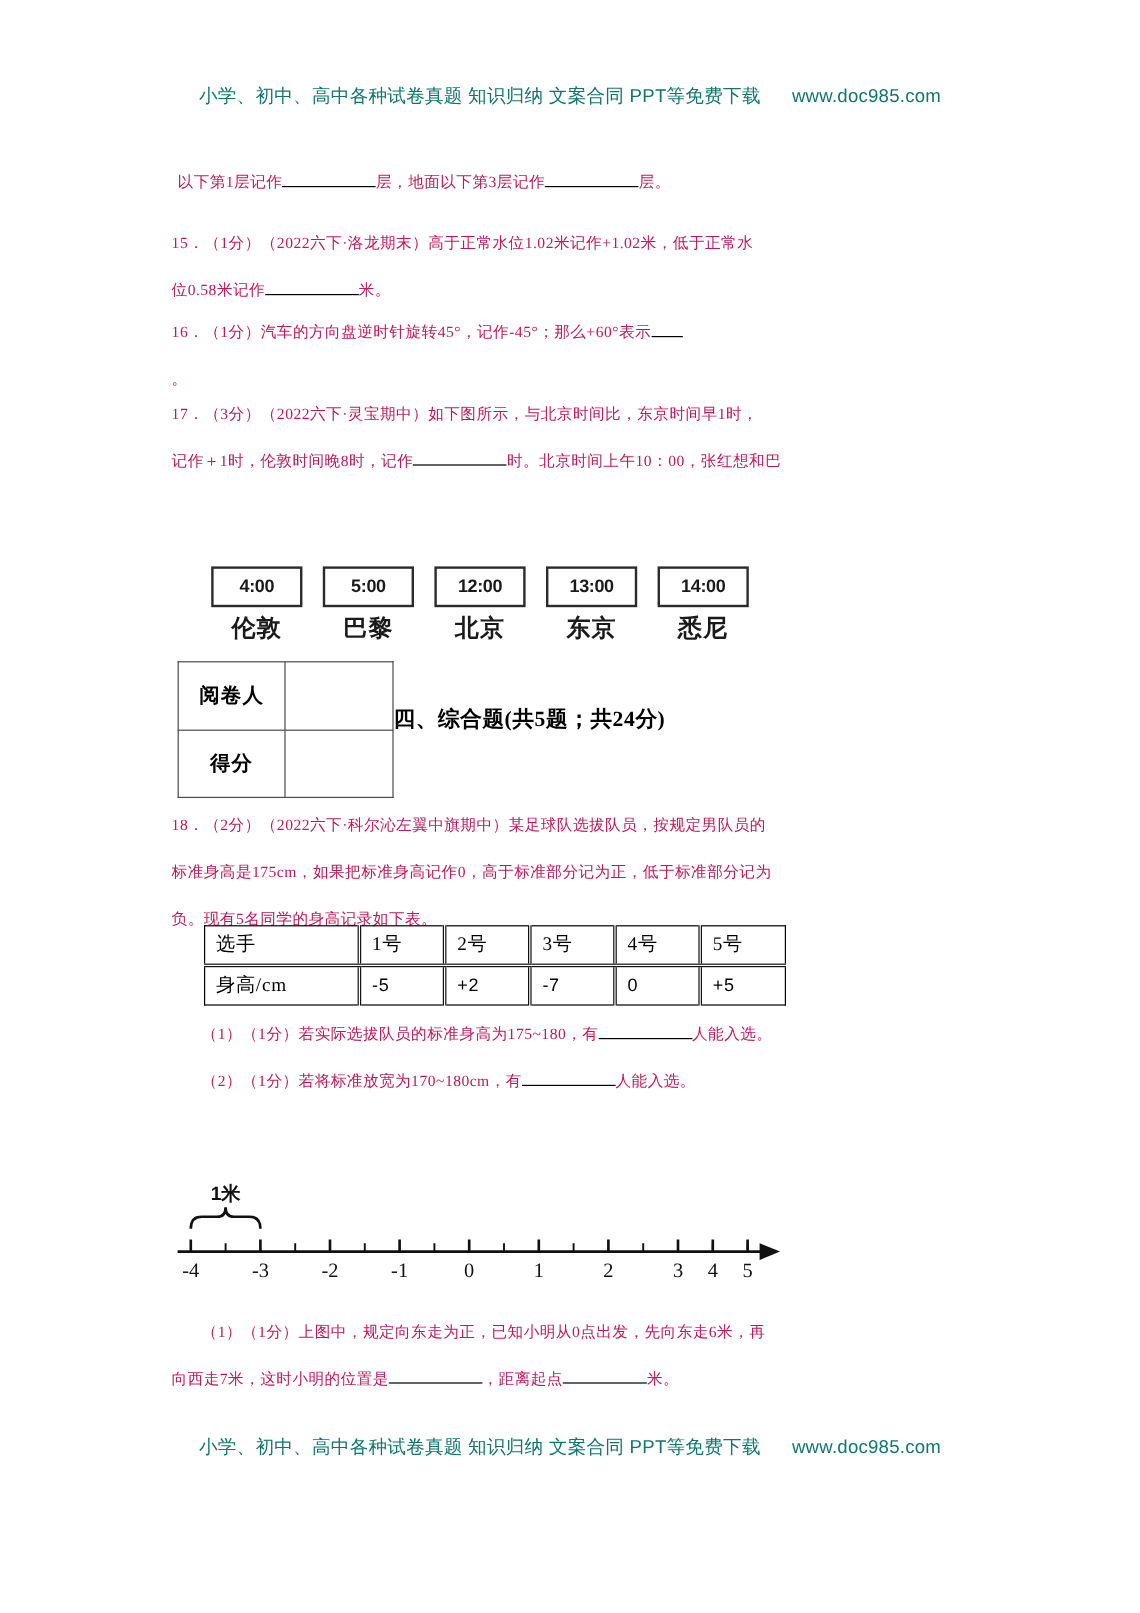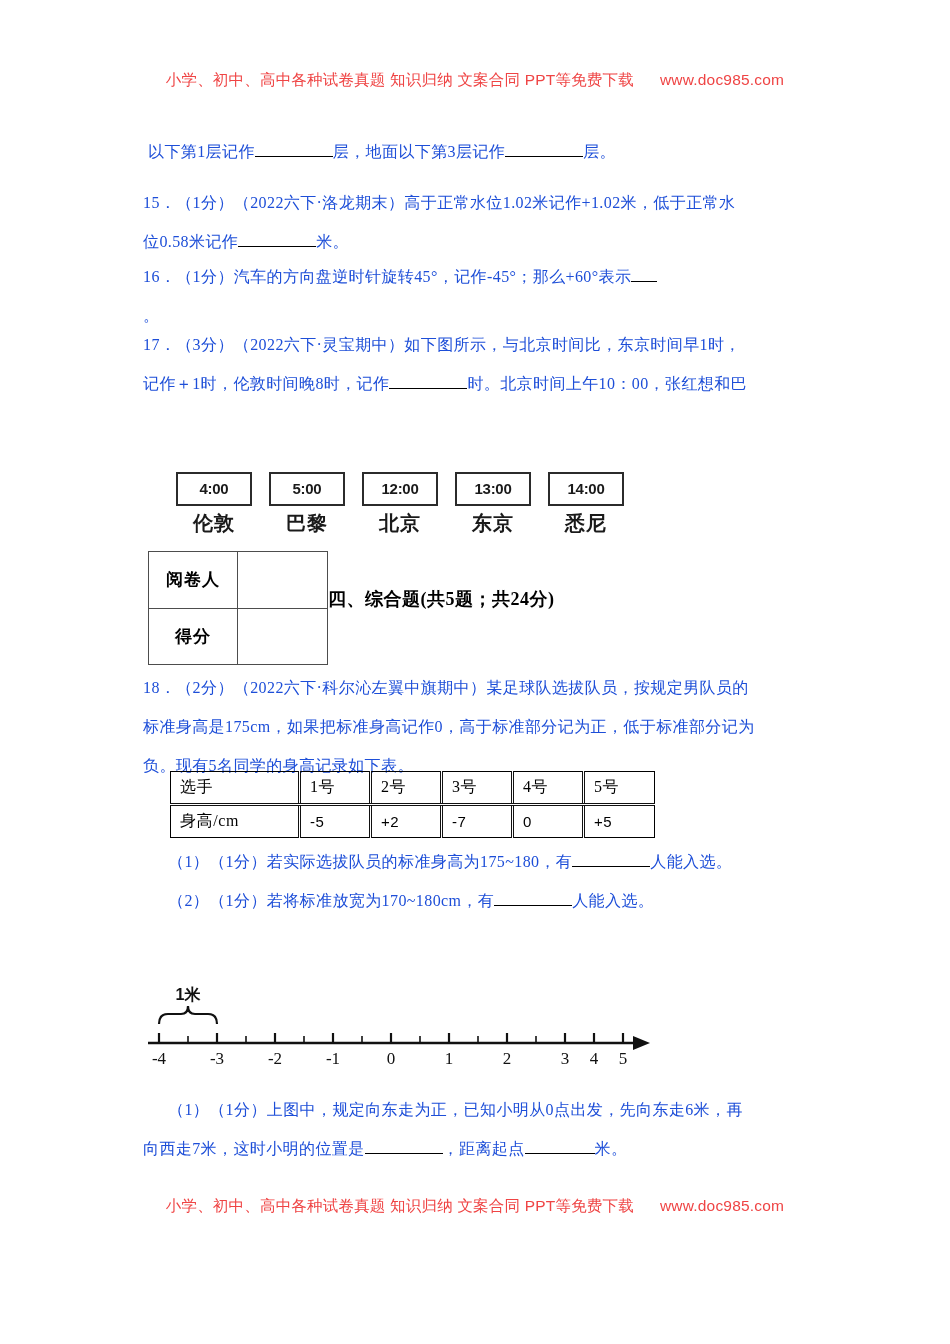--- a/index.html
+++ b/index.html
@@ -23,37 +23,37 @@
   }
 
   
   .runner {
     position: absolute;
     left: 0;
     width: 950px;
     text-align: center;
     font-family: "Liberation Sans", "DejaVu Sans", sans-serif;
     font-size: 15.5px;
-    color: #ef4444;
+    color: #0f766e;
     letter-spacing: 0.2px;
     white-space: nowrap;
   }
   .runner .url {
     margin-left: 26px;
     font-family: "Liberation Sans", "DejaVu Sans", sans-serif;
   }
   #header-runner { top: 70px; }
   #footer-runner { top: 1196px; }
 
   
   .tblock {
     position: absolute;
-    font-size: 16px;
+    font-size: 13px;
     line-height: 39px;
-    color: #1d4ed8;
+    color: #be185d;
     letter-spacing: 0.4px;
     text-align: justify;
   }
   .tline {
     white-space: nowrap;
   }
 
   .blank {
     display: inline-block;
     border-bottom: 1.4px solid #000;

